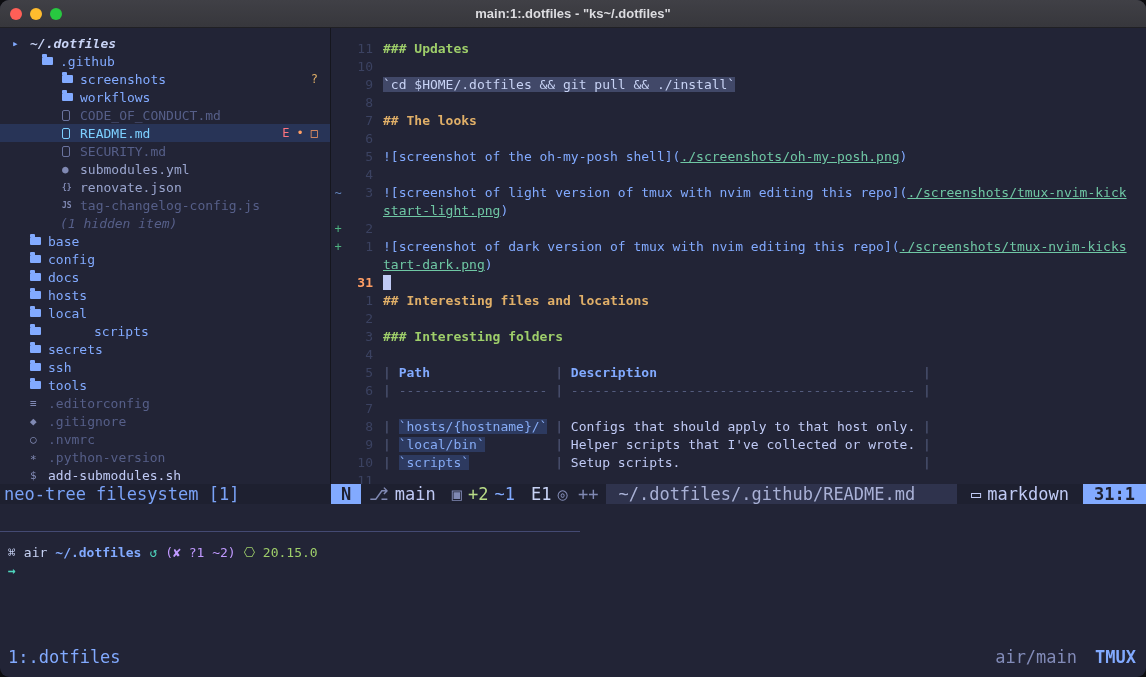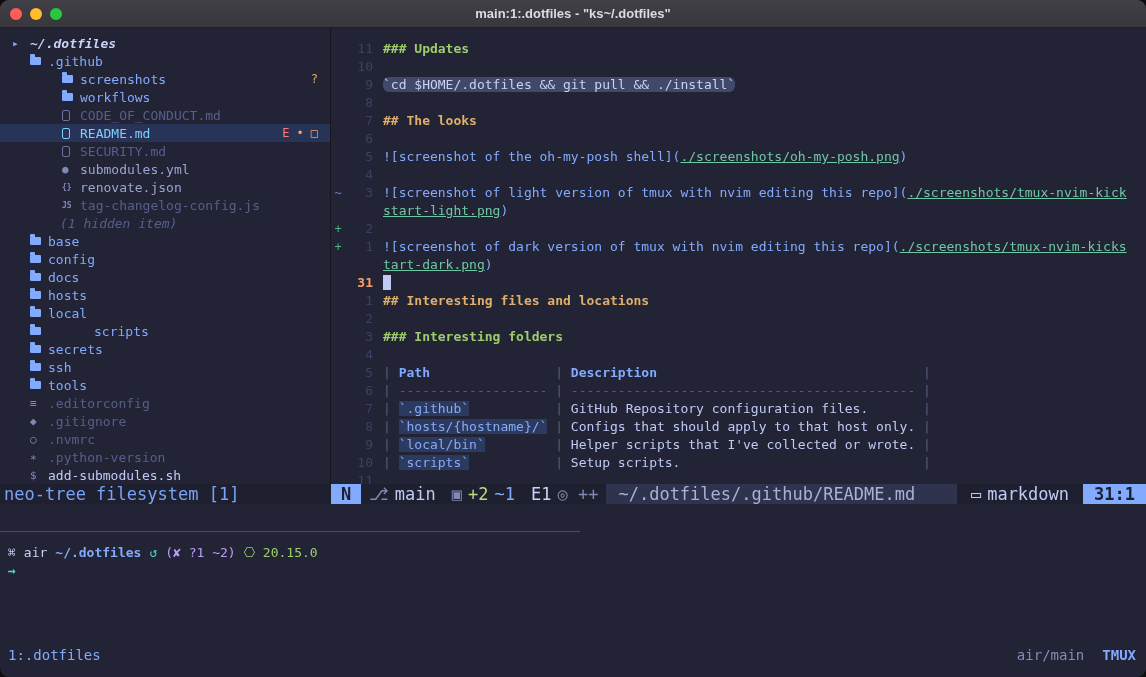--- a/index.html
+++ b/index.html
@@ -48,21 +48,21 @@
   .e-line{height:18px;line-height:18px;display:flex;white-space:pre;}
   .e-sign{flex:0 0 14px;text-align:center;font-size:12px;}
   .sgn-chg{color:#6183bb;} .sgn-add{color:#4db380;}
   .e-num{flex:0 0 28px;text-align:right;color:var(--gutter);}
   .e-num.cur{color:var(--orange);font-weight:bold;}
   .e-text{padding-left:10px;}
   .h2{color:var(--yellow);font-weight:bold;}
   .h3{color:var(--green);font-weight:bold;}
   .link{color:var(--blue);text-align:center;}
   .url{color:var(--url);text-decoration:underline;}
-  .code1{background:var(--codebg);color:var(--fg);border-radius:6px;}
+  .code1{background:var(--codebg);color:var(--fg);}
   .code2{background:#2d3a60;color:#86abf5;}
   .tb{color:var(--dim);}
   .th{color:var(--blue);font-weight:bold;}
   .txt{color:#c0caf5;}
   .cursor{background:#c0caf5;color:#c0caf5;}
   
   .statusrow{flex:0 0 20px;display:flex;background:var(--bg-dark);font-size:17px;line-height:20px;}
   .neotree-status{flex:0 0 331px;color:#7aa2f7;padding-left:4px;overflow:hidden;}
   .lualine{flex:1;display:flex;align-items:stretch;color:#a2abce;}
   .sl-mode{background:var(--blue);color:var(--bg-dark);font-weight:bold;padding:0 10px;}
@@ -80,21 +80,21 @@
   .t-line{height:18px;line-height:18px;}
   .t-line > span{margin-right:8px;}
   .t-apple{color:var(--fg);}
   .t-host{color:var(--fg);}
   .t-path{color:var(--blue);font-weight:bold;}
   .t-sync{color:var(--teal);}
   .t-git{color:var(--purple);}
   .t-node{color:var(--green);}
   .t-arrow{color:var(--teal);font-weight:bold;}
   
-  .tmuxbar{flex:0 0 37px;display:flex;align-items:flex-start;padding:7px 10px 0 8px;font-size:14px;}
+  .tmuxbar{flex:0 0 37px;display:flex;align-items:flex-start;padding:7px 10px 0 8px;font-size:17px;}
   .tm-left{color:var(--blue);}
   .tm-spacer{flex:1;}
   .tm-host{color:#828bb8;margin-right:18px;}
   .tm-badge{color:var(--blue);font-weight:bold;}
 </style>
 </head>
 <body>
 
 <div class="window">
 
@@ -103,21 +103,21 @@
       <span class="light red"></span>
       <span class="light yellow"></span>
       <span class="light green"></span>
     </div>
     <div class="wtitle">main:1:.dotfiles - "ks~/.dotfiles"</div>
   </div>
 
   <div class="panes">
     <div class="sidebar" id="tree">
         <div class="t-row" style="padding-left: 12px;"><span class="ic"><span class="ic-text ic-exp">▸</span></span><span class="t-label root">~/.dotfiles</span></div>
-        <div class="t-row" style="padding-left: 30px;"><span class="ic"><span class="ic-folder"></span></span><span class="t-label dir">.github</span></div>
+        <div class="t-row" style="padding-left: 30px; margin-left: 12px;"><span class="ic"><span class="ic-folder"></span></span><span class="t-label dir">.github</span></div>
         <div class="t-row" style="padding-left: 62px;"><span class="ic"><span class="ic-folder"></span></span><span class="t-label dir">screenshots</span><span class="badges"><span class="bdg-q">?</span></span></div>
         <div class="t-row" style="padding-left: 62px;"><span class="ic"><span class="ic-folder"></span></span><span class="t-label dir">workflows</span></div>
         <div class="t-row" style="padding-left: 62px;"><span class="ic"><span class="ic-file"></span></span><span class="t-label dim">CODE_OF_CONDUCT.md</span></div>
         <div class="t-row sel" style="padding-left: 62px;"><span class="ic"><span class="ic-file sel-ic"></span></span><span class="t-label selname">README.md</span><span class="badges"><span class="bdg-err">E</span><span class="bdg-mod">•</span><span class="bdg-mod">□</span></span></div>
         <div class="t-row" style="padding-left: 62px;"><span class="ic"><span class="ic-file"></span></span><span class="t-label dim">SECURITY.md</span></div>
         <div class="t-row" style="padding-left: 62px;"><span class="ic"><span class="ic-text">●</span></span><span class="t-label norm">submodules.yml</span></div>
         <div class="t-row" style="padding-left: 62px;"><span class="ic"><span class="ic-text ic-sm">{}</span></span><span class="t-label norm">renovate.json</span></div>
         <div class="t-row" style="padding-left: 62px;"><span class="ic"><span class="ic-text ic-sm">JS</span></span><span class="t-label dim">tag-changelog-config.js</span></div>
         <div class="t-row" style="padding-left: 60px;"><span class="t-label note">(1 hidden item)</span></div>
         <div class="t-row" style="padding-left: 30px;"><span class="ic"><span class="ic-folder"></span></span><span class="t-label dir">base</span></div>
@@ -149,21 +149,21 @@
         <div class="e-line"><span class="e-sign sgn-add">+</span><span class="e-num">2</span><span class="e-text"></span></div>
         <div class="e-line"><span class="e-sign sgn-add">+</span><span class="e-num">1</span><span class="e-text"><span class="link">![screenshot of dark version of tmux with nvim editing this repo](</span><span class="url">./screenshots/tmux-nvim-kicks</span></span></div>
         <div class="e-line"><span class="e-sign "></span><span class="e-num"></span><span class="e-text"><span class="url">tart-dark.png</span><span class="link">)</span></span></div>
         <div class="e-line"><span class="e-sign "></span><span class="e-num cur">31</span><span class="e-text"><span class="cursor"> </span></span></div>
         <div class="e-line"><span class="e-sign "></span><span class="e-num">1</span><span class="e-text"><span class="h2">## Interesting files and locations</span></span></div>
         <div class="e-line"><span class="e-sign "></span><span class="e-num">2</span><span class="e-text"></span></div>
         <div class="e-line"><span class="e-sign "></span><span class="e-num">3</span><span class="e-text"><span class="h3">### Interesting folders</span></span></div>
         <div class="e-line"><span class="e-sign "></span><span class="e-num">4</span><span class="e-text"></span></div>
         <div class="e-line"><span class="e-sign "></span><span class="e-num">5</span><span class="e-text"><span class="tb">| </span><span class="th">Path</span><span class="tb">                | </span><span class="th">Description</span><span class="tb">                                  |</span></span></div>
         <div class="e-line"><span class="e-sign "></span><span class="e-num">6</span><span class="e-text"><span class="tb">| ------------------- | -------------------------------------------- |</span></span></div>
-        <div class="e-line"><span class="e-sign "></span><span class="e-num">7</span><span class="e-text"><span class="tb">| </span><span class="code2">`.github`</span><span class="tb">           | </span><span class="txt">GitHub Repository configuration files.</span><span class="tb">       |</span></span></div>
+        <div class="e-line"><span class="e-sign "></span><span class="e-num">7</span></div>
         <div class="e-line"><span class="e-sign "></span><span class="e-num">8</span><span class="e-text"><span class="tb">| </span><span class="code2">`hosts/{hostname}/`</span><span class="tb"> | </span><span class="txt">Configs that should apply to that host only.</span><span class="tb"> |</span></span></div>
         <div class="e-line"><span class="e-sign "></span><span class="e-num">9</span><span class="e-text"><span class="tb">| </span><span class="code2">`local/bin`</span><span class="tb">         | </span><span class="txt">Helper scripts that I've collected or wrote.</span><span class="tb"> |</span></span></div>
         <div class="e-line"><span class="e-sign "></span><span class="e-num">10</span><span class="e-text"><span class="tb">| </span><span class="code2">`scripts`</span><span class="tb">           | </span><span class="txt">Setup scripts.</span><span class="tb">                               |</span></span></div>
         <div class="e-line"><span class="e-sign "></span><span class="e-num">11</span><span class="e-text"></span></div>
       </div>
   </div>
 
   <div class="statusrow">
     <div class="neotree-status">neo-tree filesystem [1]</div>
     <div class="lualine">

